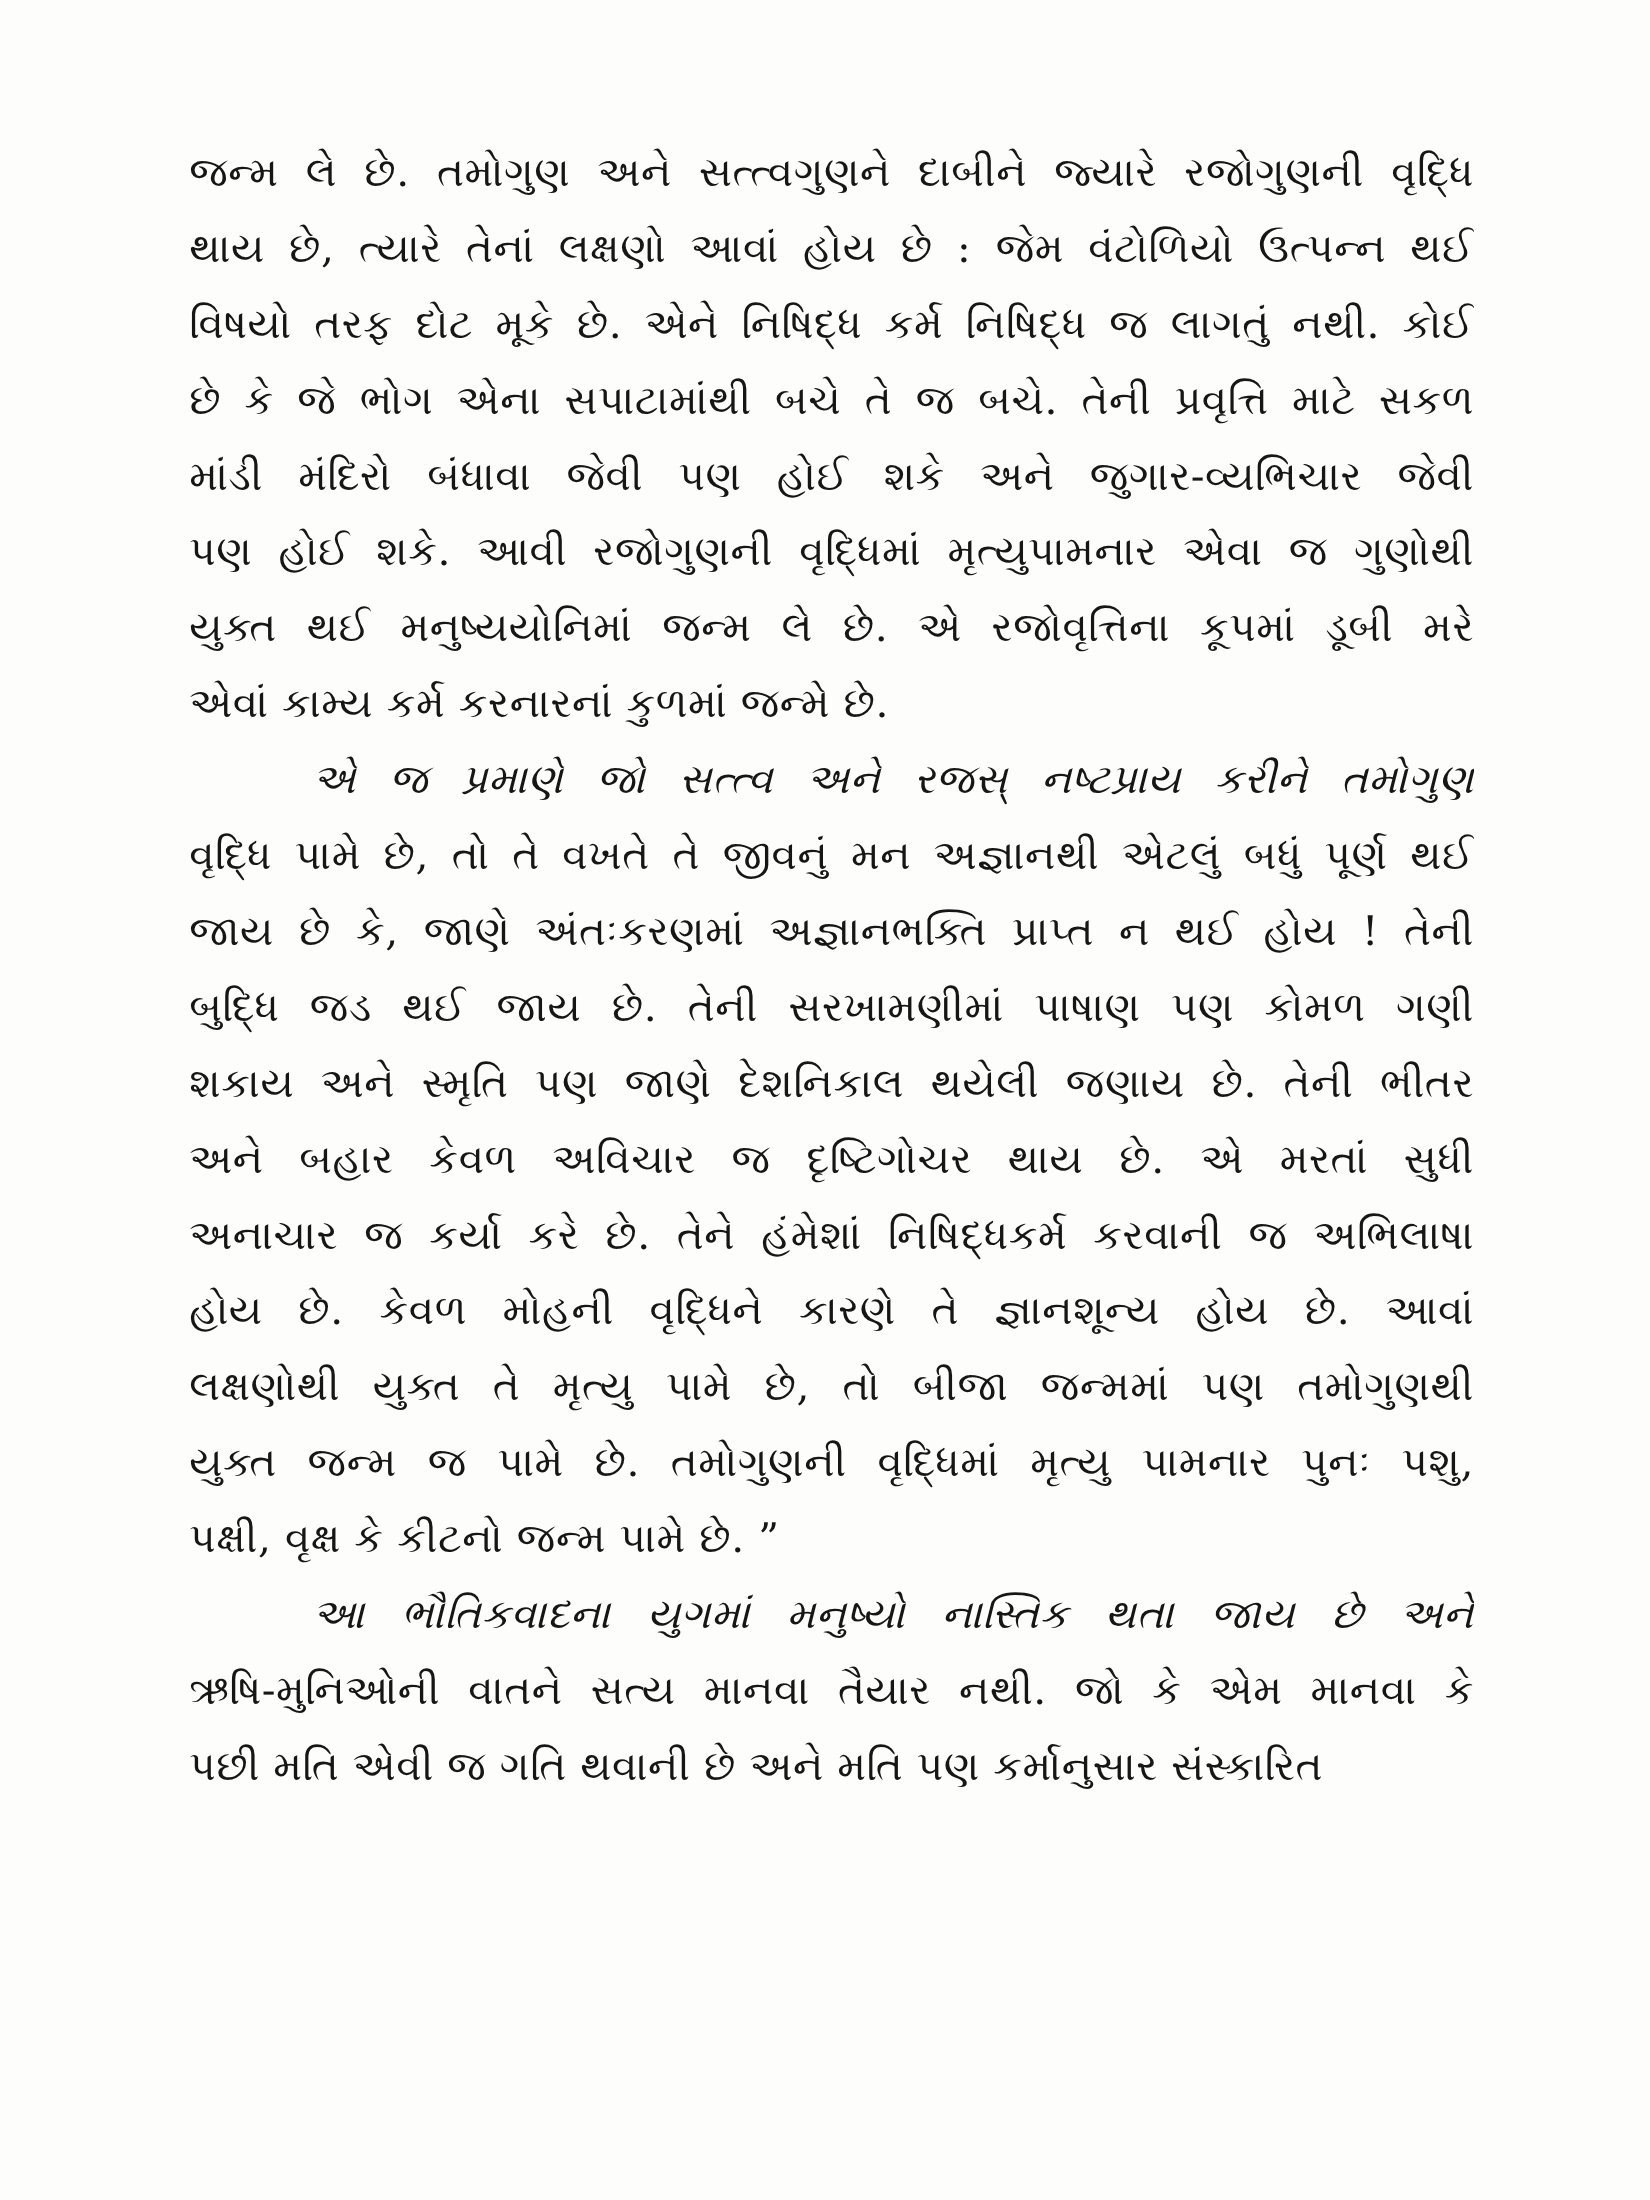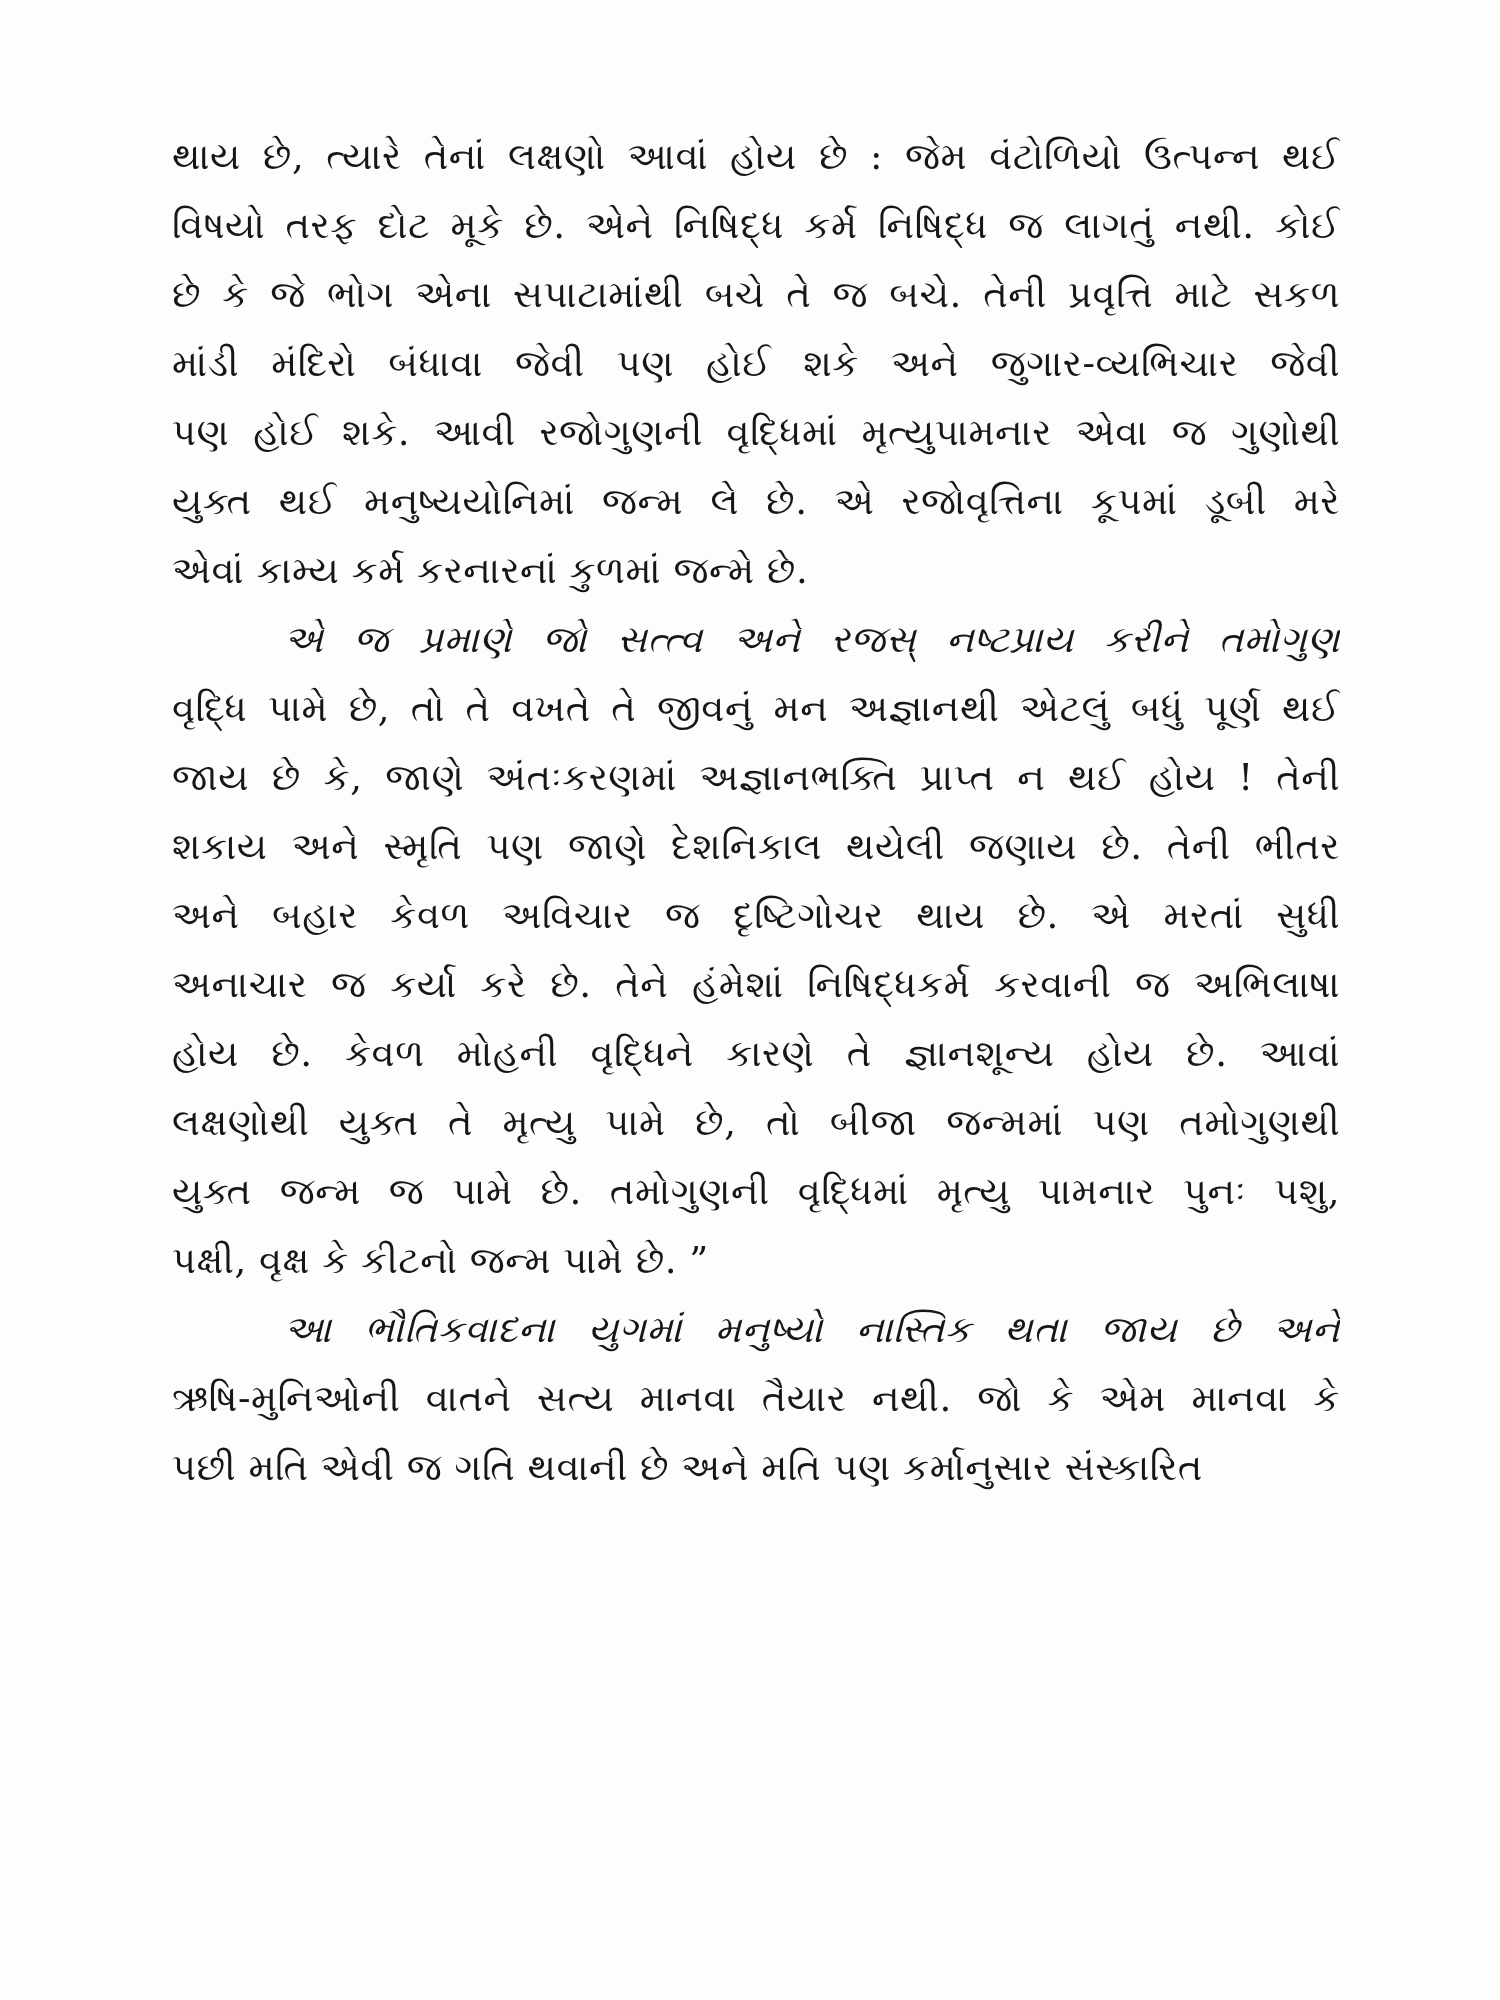--- a/index.html
+++ b/index.html
@@ -38,30 +38,32 @@
   }
   .line.last {
     text-align-last: left;
   }
 </style>
 </head>
 <body>
 
 <div class="page">
   <div class="text-block" id="text-block">
+      <div class="line">જન્મ લે છે. તમોગુણ અને સત્ત્વગુણને દાબીને જ્યારે રજોગુણની વૃદ્ધિ</div>
       <div class="line">થાય છે, ત્યારે તેનાં લક્ષણો આવાં હોય છે : જેમ વંટોળિયો ઉત્પન્ન થઈ</div>
       <div class="line">વિષયો તરફ દોટ મૂકે છે. એને નિષિદ્ધ કર્મ નિષિદ્ધ જ લાગતું નથી. કોઈ</div>
       <div class="line">છે કે જે ભોગ એના સપાટામાંથી બચે તે જ બચે. તેની પ્રવૃત્તિ માટે સકળ</div>
       <div class="line">માંડી મંદિરો બંધાવા જેવી પણ હોઈ શકે અને જુગાર-વ્યભિચાર જેવી</div>
       <div class="line">પણ હોઈ શકે. આવી રજોગુણની વૃદ્ધિમાં મૃત્યુપામનાર એવા જ ગુણોથી</div>
       <div class="line">યુક્ત થઈ મનુષ્યયોનિમાં જન્મ લે છે. એ રજોવૃત્તિના કૂપમાં ડૂબી મરે</div>
       <div class="line last">એવાં કામ્ય કર્મ કરનારનાં કુળમાં જન્મે છે.</div>
       <div class="line indent">એ જ પ્રમાણે જો સત્ત્વ અને રજસ્ નષ્ટપ્રાય કરીને તમોગુણ</div>
       <div class="line">વૃદ્ધિ પામે છે, તો તે વખતે તે જીવનું મન અજ્ઞાનથી એટલું બધું પૂર્ણ થઈ</div>
       <div class="line">જાય છે કે, જાણે અંતઃકરણમાં અજ્ઞાનભક્તિ પ્રાપ્ત ન થઈ હોય ! તેની</div>
+      <div class="line">બુદ્ધિ જડ થઈ જાય છે. તેની સરખામણીમાં પાષાણ પણ કોમળ ગણી</div>
       <div class="line">શકાય અને સ્મૃતિ પણ જાણે દેશનિકાલ થયેલી જણાય છે. તેની ભીતર</div>
       <div class="line">અને બહાર કેવળ અવિચાર જ દૃષ્ટિગોચર થાય છે. એ મરતાં સુધી</div>
       <div class="line">અનાચાર જ કર્યા કરે છે. તેને હંમેશાં નિષિદ્ધકર્મ કરવાની જ અભિલાષા</div>
       <div class="line">હોય છે. કેવળ મોહની વૃદ્ધિને કારણે તે જ્ઞાનશૂન્ય હોય છે. આવાં</div>
       <div class="line">લક્ષણોથી યુક્ત તે મૃત્યુ પામે છે, તો બીજા જન્મમાં પણ તમોગુણથી</div>
       <div class="line">યુક્ત જન્મ જ પામે છે. તમોગુણની વૃદ્ધિમાં મૃત્યુ પામનાર પુનઃ પશુ,</div>
       <div class="line last">પક્ષી, વૃક્ષ કે કીટનો જન્મ પામે છે. ”</div>
       <div class="line indent">આ ભૌતિકવાદના યુગમાં મનુષ્યો નાસ્તિક થતા જાય છે અને</div>
       <div class="line">ઋષિ-મુનિઓની વાતને સત્ય માનવા તૈયાર નથી. જો કે એમ માનવા કે</div>
       <div class="line last">પછી મતિ એવી જ ગતિ થવાની છે અને મતિ પણ કર્માનુસાર સંસ્કારિત</div>

